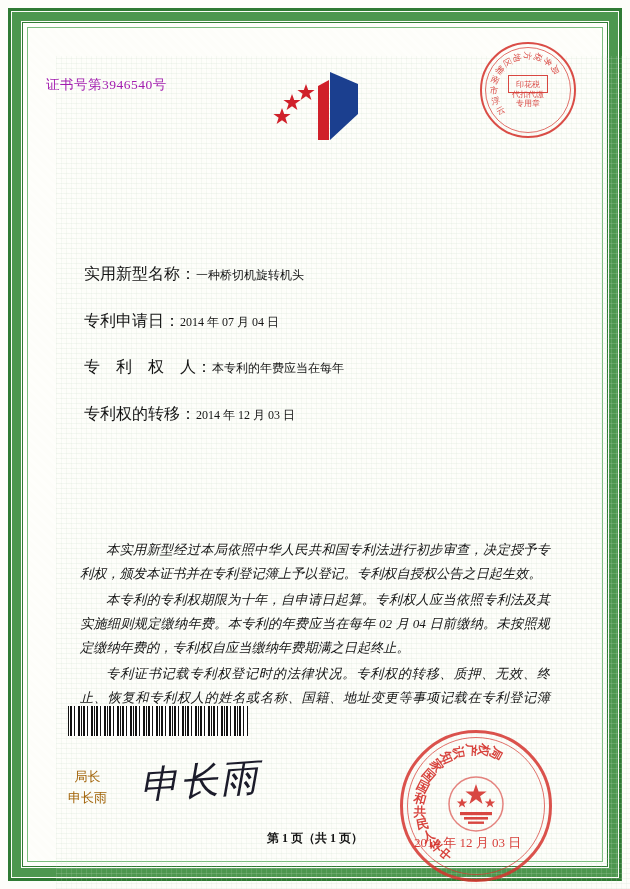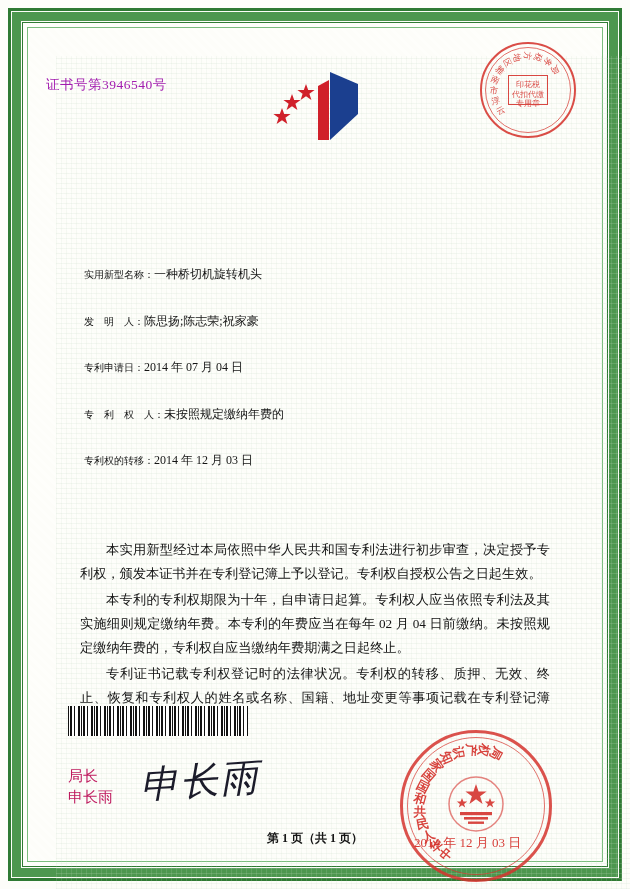--- a/index.html
+++ b/index.html
@@ -123,21 +123,21 @@
     left: 5px; top: 5px;
     width: 86px; height: 86px;
     border: 1px solid #d5342e;
     border-radius: 50%;
     box-sizing: border-box;
     opacity: 0.7;
   }
   .top-stamp .centerbox {
     position: absolute;
     left: 28px; top: 33px;
-    width: 40px; height: 30px;
+    width: 40px; height: 18px;
     border: 1px solid #d5342e;
     color: #d5342e;
     font-size: 8px;
     line-height: 9.5px;
     text-align: center;
     box-sizing: border-box;
     padding-top: 4px;
     opacity: 0.9;
     font-family: "Liberation Serif", serif;
   }
@@ -180,41 +180,42 @@
   }
   .field-row {
     font-size: 14px;
     line-height: 20px;
     margin-bottom: 25.5px;
     color: #141414;
     white-space: nowrap;
   }
   .field-label {
     display: inline-block;
-    font-size: 10px;
+    font-size: 16px;
   }
   .field-value {
     display: inline-block;
     font-size: 12px;
   }
 
   
   .body-text {
     position: absolute;
     left: 52px;
     top: 510px;
     width: 482px;
     font-size: 13.2px;
     line-height: 24px;
     color: #141414;
     text-align: justify;
   }
   .body-text p {
     margin: 0 12px 2px 0;
     text-indent: 26px;
+    font-style: italic;
   }
 
   
   .barcode {
     position: absolute;
     left: 40px;
     top: 678px;
     width: 180px;
     height: 30px;
     background-image: repeating-linear-gradient(
@@ -224,23 +225,24 @@
     );
   }
 
   
   .sig-block {
     position: absolute;
     left: 40px;
     top: 738px;
   }
   .sig-label {
-    font-size: 15px;
+    font-size: 13px;
     line-height: 21px;
-    color: #be185d;
+    color: #a16207;
+    text-align: center;
   }
   .signature {
     position: absolute;
     left: 112px;
     top: 728px;
     font-size: 38px;
     color: #1b1b2a;
     font-family: "Liberation Serif", serif;
     font-style: italic;
     transform: rotate(-4deg);
@@ -369,27 +371,24 @@
         印花税<br>代扣代缴<br>专用章
       </div>
     </div>
 
 
     <div class="fields">
       <div class="field-row">
         <span class="field-label">实用新型名称：</span><span class="field-value">一种桥切机旋转机头</span>
       </div>
       <div class="field-row">
-        <span class="field-label">发　明　人：</span><span class="field-value">陈思扬;陈志荣;祝家豪</span>
+        <span class="field-label">专利申请日：</span><span class="field-value">2014 年 07 月 04 日</span>
       </div>
       <div class="field-row">
-        <span class="field-label">专利申请日：</span><span class="field-value">2014 年 07 月 04 日</span>
-      </div>
-      <div class="field-row">
-        <span class="field-label">专　利　权　人：</span><span class="field-value">未按照规定缴纳年费的</span>
+        <span class="field-label">专　利　权　人：</span><span class="field-value">本专利的年费应当在每年</span>
       </div>
       <div class="field-row">
         <span class="field-label">专利权的转移：</span><span class="field-value">2014 年 12 月 03 日</span>
       </div>
     </div>
 
     <div class="body-text">
       <p>本实用新型经过本局依照中华人民共和国专利法进行初步审查，决定授予专利权，颁发本证书并在专利登记簿上予以登记。专利权自授权公告之日起生效。</p>
       <p>本专利的专利权期限为十年，自申请日起算。专利权人应当依照专利法及其实施细则规定缴纳年费。本专利的年费应当在每年 02 月 04 日前缴纳。未按照规定缴纳年费的，专利权自应当缴纳年费期满之日起终止。</p>
       <p>专利证书记载专利权登记时的法律状况。专利权的转移、质押、无效、终止、恢复和专利权人的姓名或名称、国籍、地址变更等事项记载在专利登记簿上。</p>

